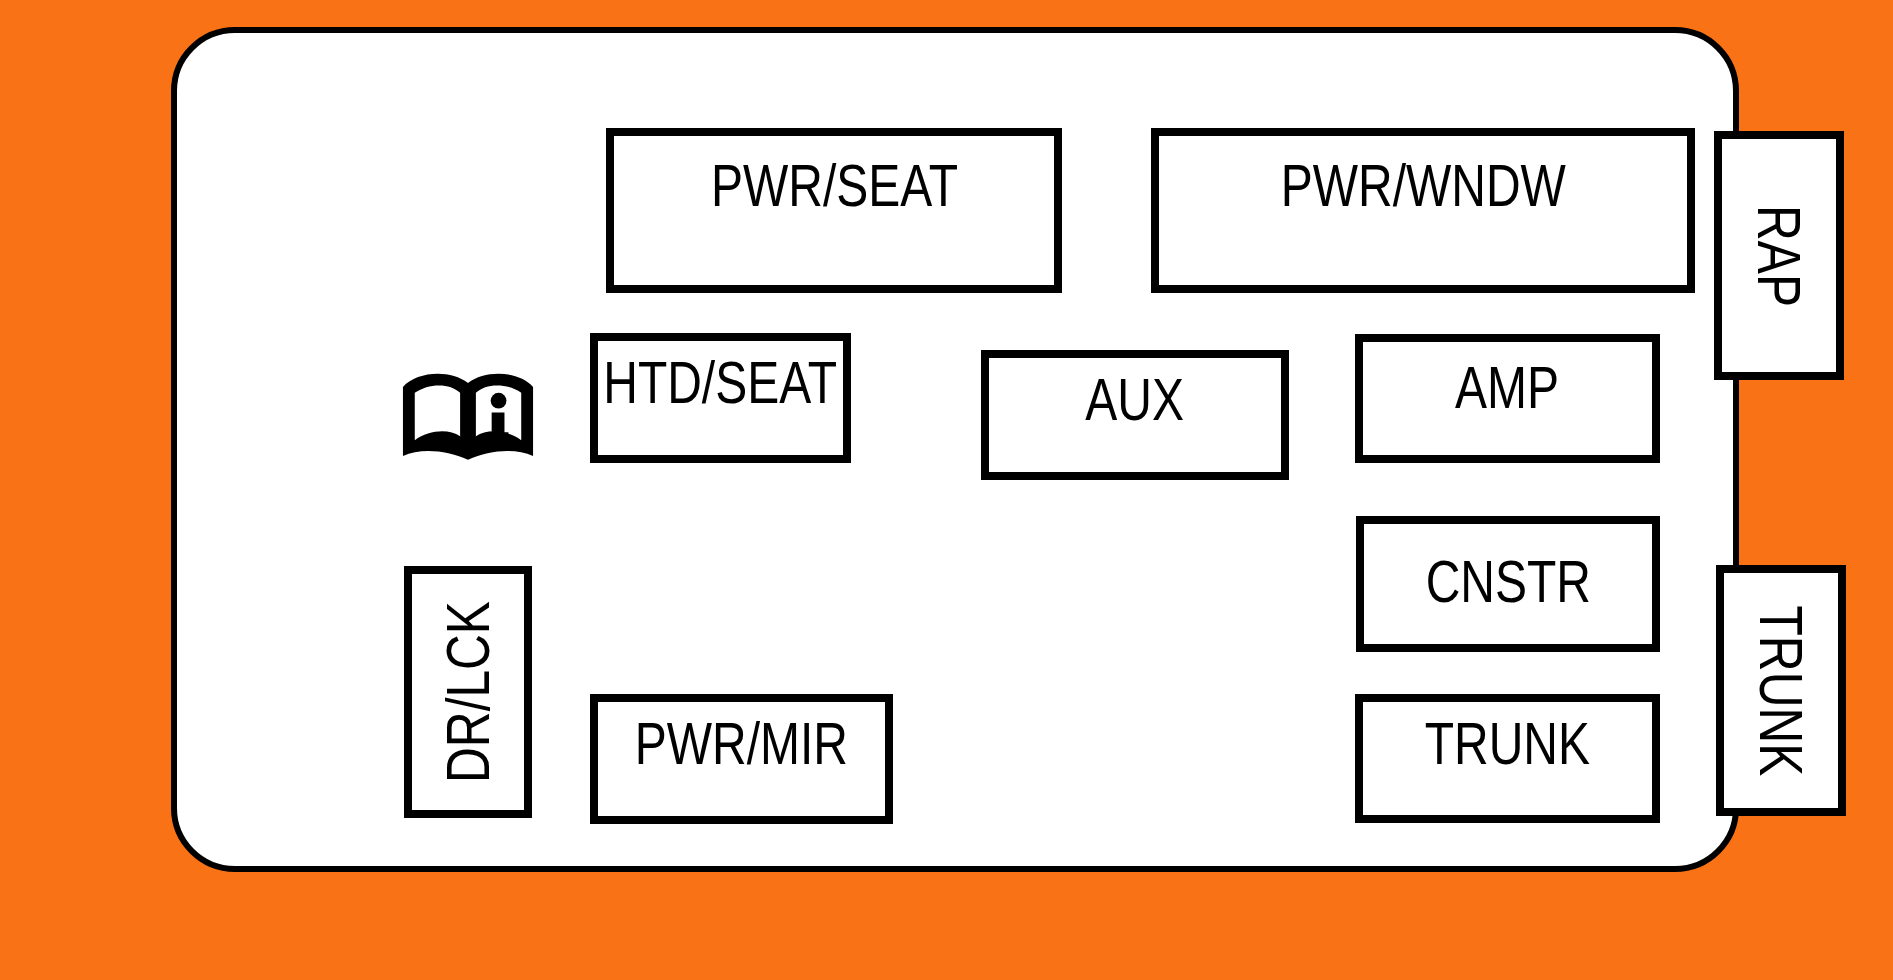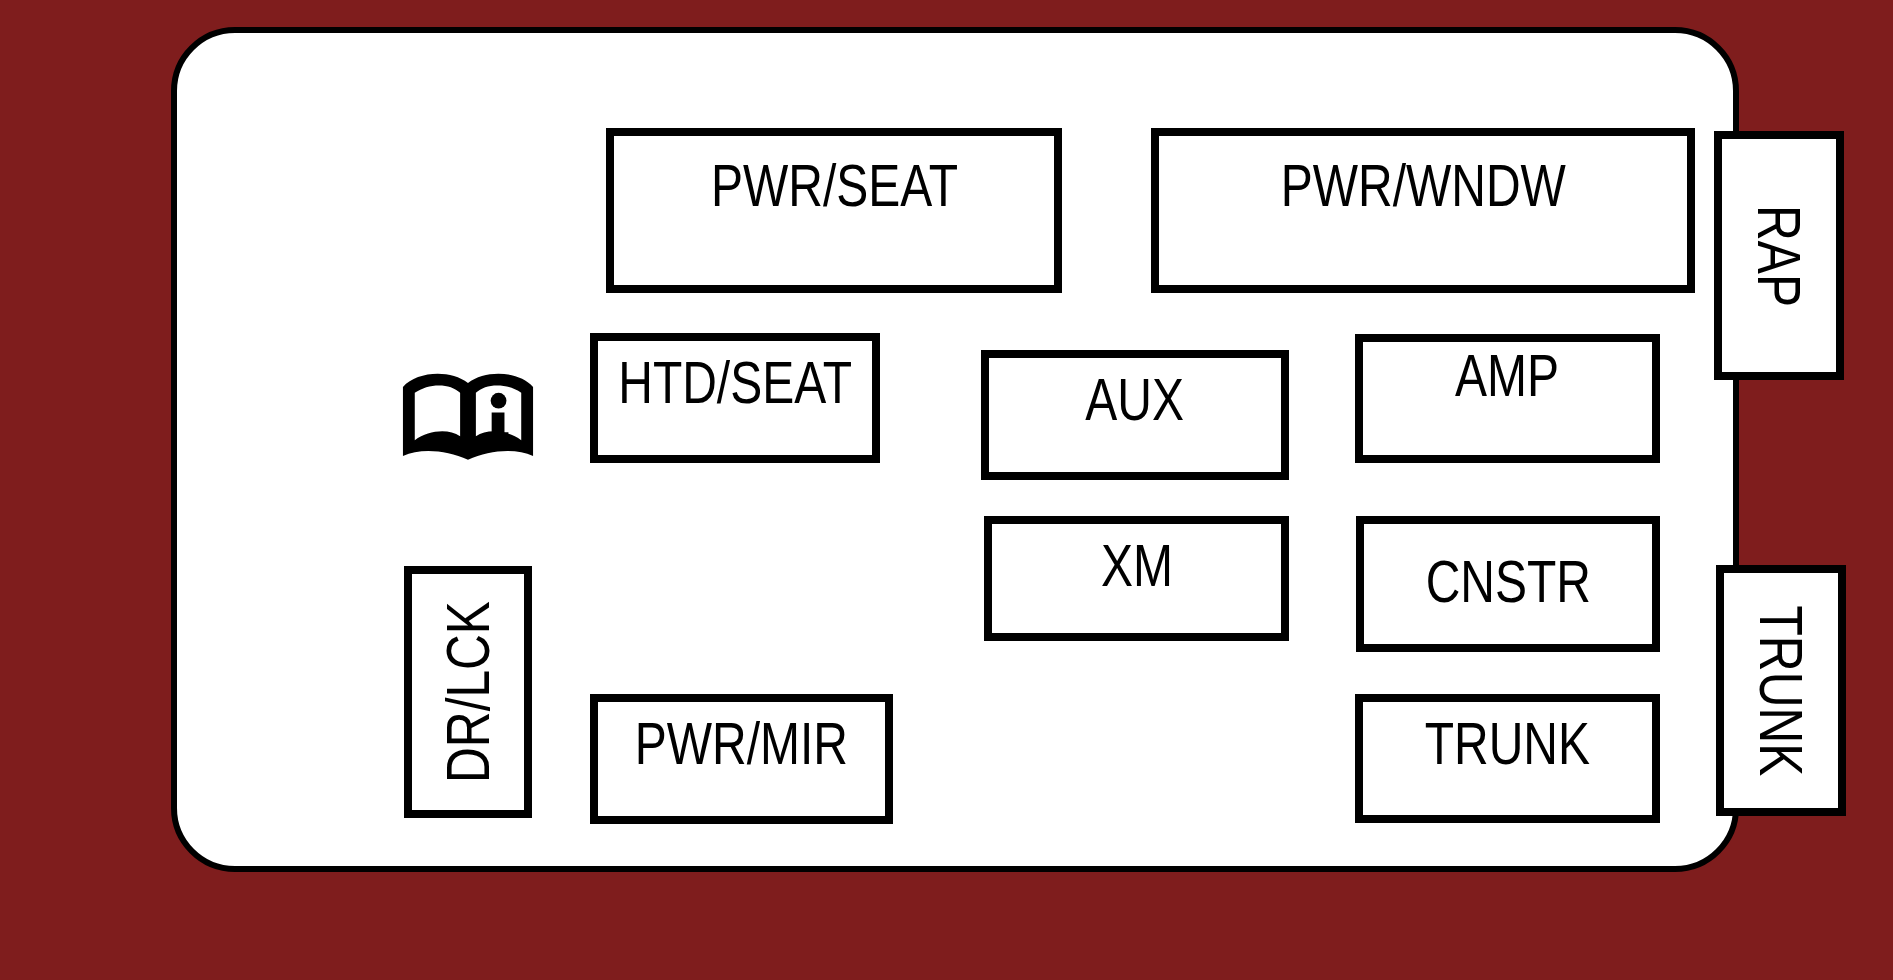--- a/index.html
+++ b/index.html
@@ -4,21 +4,21 @@
 <style>
   html, body {
     margin: 0;
     padding: 0;
     background: #ffffff;
   }
   .stage {
     position: relative;
     width: 1893px;
     height: 980px;
-    background: #7f1d1d;
+    background: #f97316;
     font-family: "Liberation Sans", "DejaVu Sans", sans-serif;
     color: #000000;
     overflow: hidden;
     text-decoration: underline;
   }
   .panel {
     position: absolute;
     left: 171px;
     top: 27px;
     width: 1568px;
@@ -41,23 +41,23 @@
     font-size: 60px;
     line-height: 60px;
     white-space: nowrap;
     transform: scaleX(0.8);
     letter-spacing: 0px;
   }
   
   .b-pwr-seat  { left: 429px;  top: 95px;  width: 456px; height: 165px; padding-top: 20px; }
   .b-pwr-wndw  { left: 974px;  top: 95px;  width: 544px; height: 165px; padding-top: 20px; }
   
-  .b-htd-seat  { left: 413px;  top: 300px; width: 290px; height: 130px; padding-top: 12px; }
+  .b-htd-seat  { left: 413px;  top: 300px; width: 261px; height: 130px; padding-top: 12px; }
   .b-aux       { left: 804px;  top: 300px; width: 308px; height: 130px; padding-top: 12px; margin-top: 17px; }
-  .b-amp       { left: 1178px; top: 301px; width: 305px; height: 129px; padding-top: 4px; }
+  .b-amp       { left: 1178px; top: 301px; width: 305px; height: 129px; padding-top: 16px; }
   .b-s-roof    { left: 413px;  top: 482px; width: 303px; height: 128px; padding-top: 12px; }
   .b-xm        { left: 807px;  top: 483px; width: 305px; height: 125px; padding-top: 12px; }
   .b-cnstr     { left: 1179px; top: 483px; width: 304px; height: 136px; padding-top: 28px; }
   .b-pwr-mir   { left: 413px;  top: 661px; width: 303px; height: 130px; padding-top: 12px; }
   .b-airbag    { left: 807px;  top: 662px; width: 305px; height: 131px; padding-top: 12px; }
   .b-trunk     { left: 1178px; top: 661px; width: 305px; height: 129px; padding-top: 12px; }
   
   .vbox {
     position: absolute;
     border: 8px solid #000000;
@@ -117,23 +117,20 @@
     <div class="fusebox b-htd-seat">
       <span class="lbl">HTD/SEAT</span>
     </div>
     <div class="fusebox b-aux">
       <span class="lbl">AUX</span>
     </div>
     <div class="fusebox b-amp">
       <span class="lbl">AMP</span>
     </div>
 
-    <div class="fusebox b-xm">
-      <span class="lbl">XM</span>
-    </div>
     <div class="fusebox b-cnstr">
       <span class="lbl">CNSTR</span>
     </div>
 
     <div class="vbox rot-ccw b-dr-lck">
       <span class="lbl">DR/LCK</span>
     </div>
     <div class="vbox rot-cw b-trunk-side">
       <span class="lbl">TRUNK</span>
     </div>

